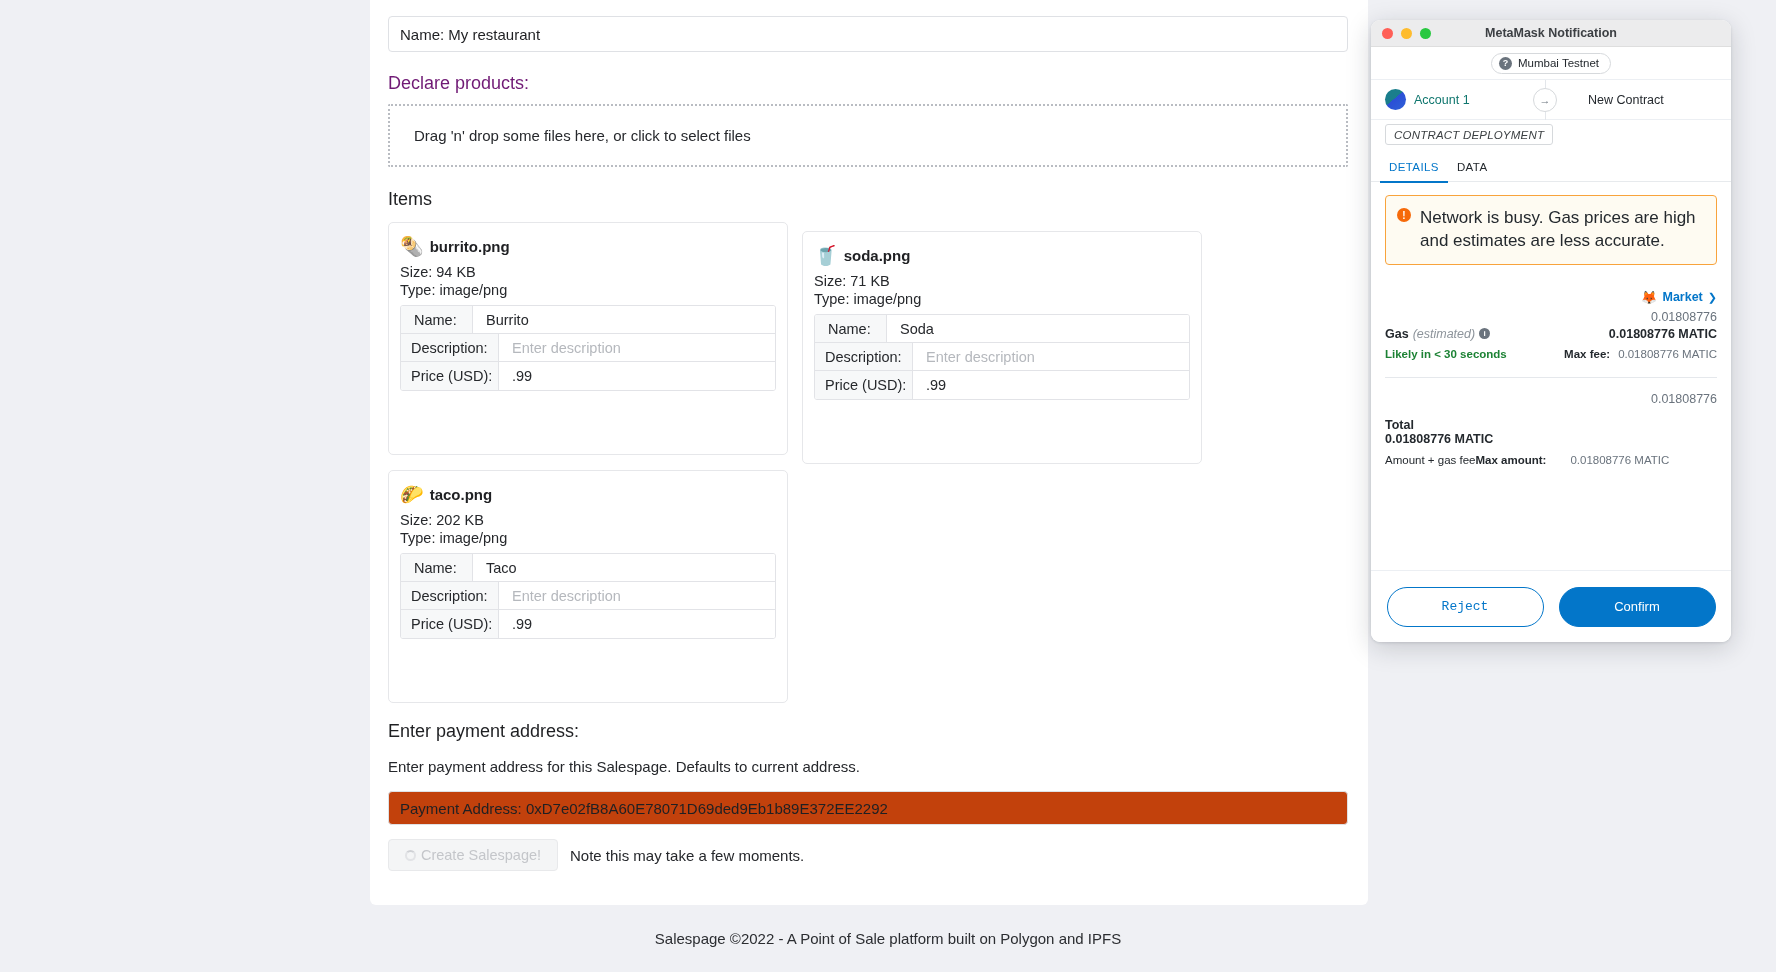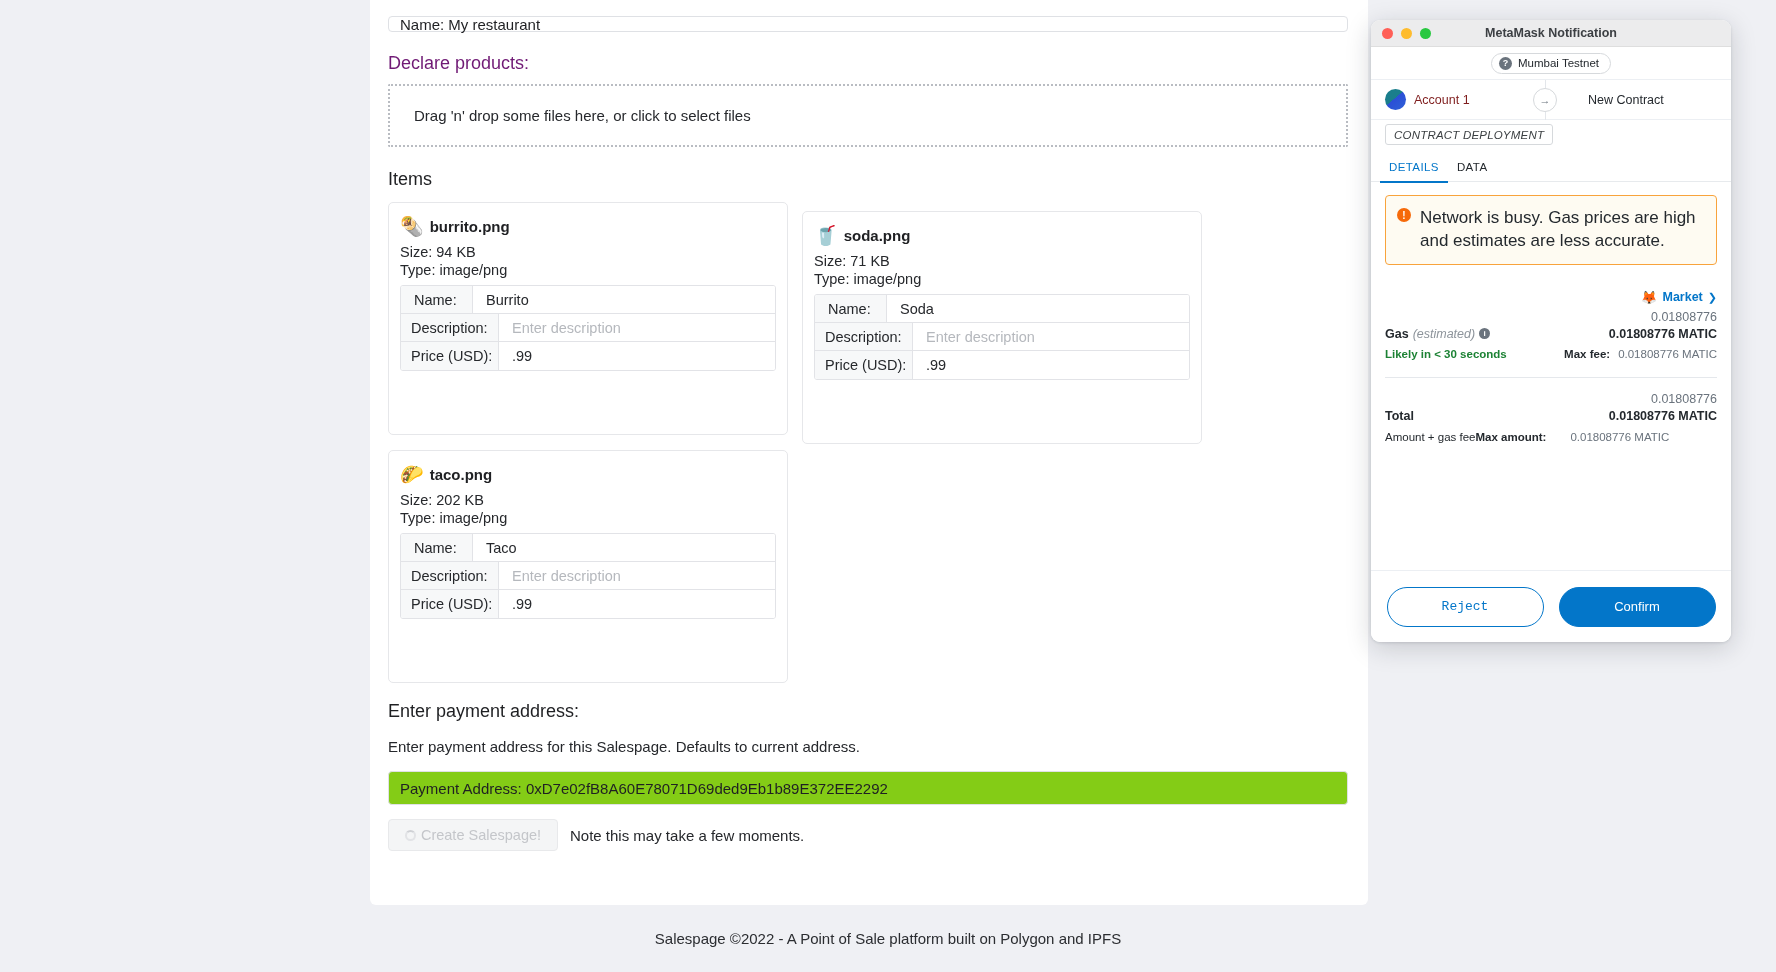--- a/index.html
+++ b/index.html
@@ -16,21 +16,21 @@
     position: absolute;
     left: 370px; top: 0px;
     width: 998px; height: 905px;
     background: #ffffff;
     border-bottom-left-radius: 6px;
     border-bottom-right-radius: 6px;
   }
   .card-inner { padding: 16px 22px 0 18px; }
 
   .name-input {
-    width: 960px; height: 16px;
+    width: 960px; height: 36px;
     border: 1px solid #dfe1e5;
     border-radius: 4px;
     background: #fff;
     font-size: 15px; color: #1f2023;
     padding: 0 11px;
     font-family: "Liberation Sans", sans-serif;
     display: flex; align-items: center;
   }
 
   .section-h {
@@ -124,21 +124,21 @@
     margin: 18px 0 0 0;
   }
   .pay-desc {
     font-size: 15px; color: #26282c;
     margin-top: 16px;
   }
   .pay-input {
     margin-top: 16px;
     width: 960px; height: 34px;
     border: 1px solid #dfe1e5; border-radius: 4px;
-    background: #84cc16;
+    background: #c2410c;
     display: flex; align-items: center;
     padding: 0 11px;
     font-size: 15px; color: #1f2023;
   }
   .submit-row {
     display: flex; align-items: center;
     gap: 12px; margin-top: 14px;
   }
   .create-btn {
     width: 170px; height: 32px;
@@ -225,21 +225,21 @@
     display: flex; align-items: center;
     padding: 0 14px;
     position: relative;
     border-bottom: 1px solid #eceff3;
   }
   .acct-left { display: flex; align-items: center; gap: 8px; width: 148px; }
   .avatar {
     width: 21px; height: 21px; border-radius: 50%;
     background: linear-gradient(140deg,#1a7e8c 0%, #1a7e8c 45%, #2b4fd6 46%, #2f61d8 100%);
   }
-  .acct-name { font-size: 12.5px; color: #7f1d1d; }
+  .acct-name { font-size: 12.5px; color: #0f766e; }
   .arrow-circle {
     width: 24px; height: 24px; border-radius: 50%;
     border: 1px solid #d6d9dc;
     background: #fff;
     display: flex; align-items: center; justify-content: center;
     color: #6a737d; font-size: 11px;
     position: relative;
   }
   .arrow-circle:before, .arrow-circle:after {
     content: ""; position: absolute;
@@ -346,21 +346,22 @@
 
   .divider {
     height: 1px; background: #e5e8ec;
     margin: 17px 0 0 0;
   }
 
   .total-block { margin-top: 14px; }
   .total-amount-top { text-align: right; font-size: 12.5px; color: #6a737d; }
   .total-line {
     display: flex; align-items: baseline; justify-content: space-between;
-    margin-top: 3px;
+    margin-top: 12px;
+    flex-direction: column;
   }
   .total-lbl { font-size: 12.5px; font-weight: bold; color: #24292e; }
   .total-val { font-size: 12.5px; font-weight: bold; color: #24292e; }
   .total-sub {
     display: flex; align-items: baseline; justify-content: flex-start;
     margin-top: 8px;
   }
   .amt-gas { font-size: 11.5px; color: #24292e; }
   .maxamt-wrap { display: flex; gap: 24px; align-items: baseline; }
   .maxamt-lbl { font-size: 11.5px; font-weight: bold; color: #24292e; }

